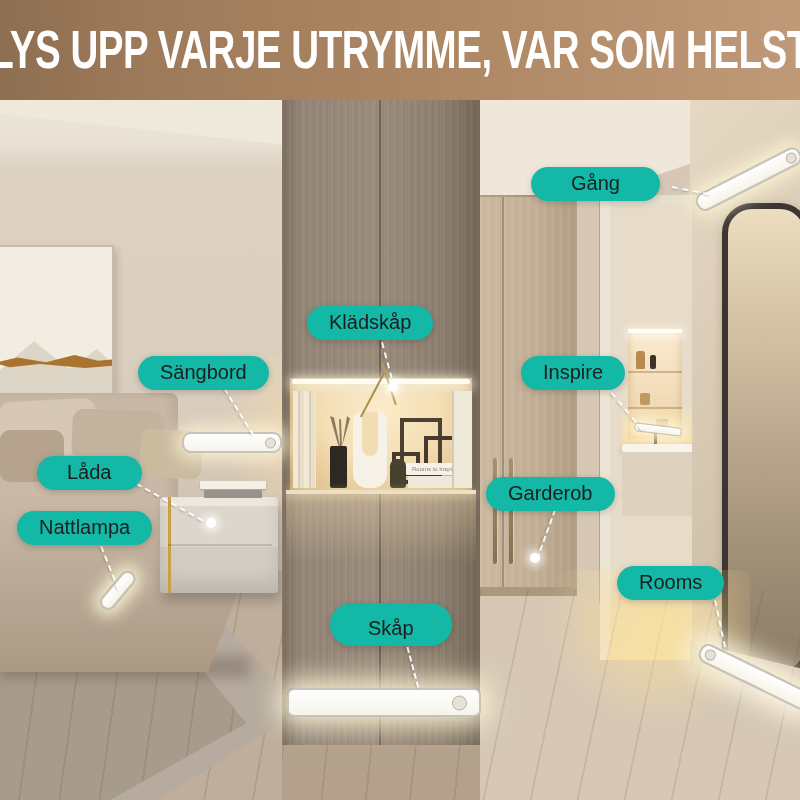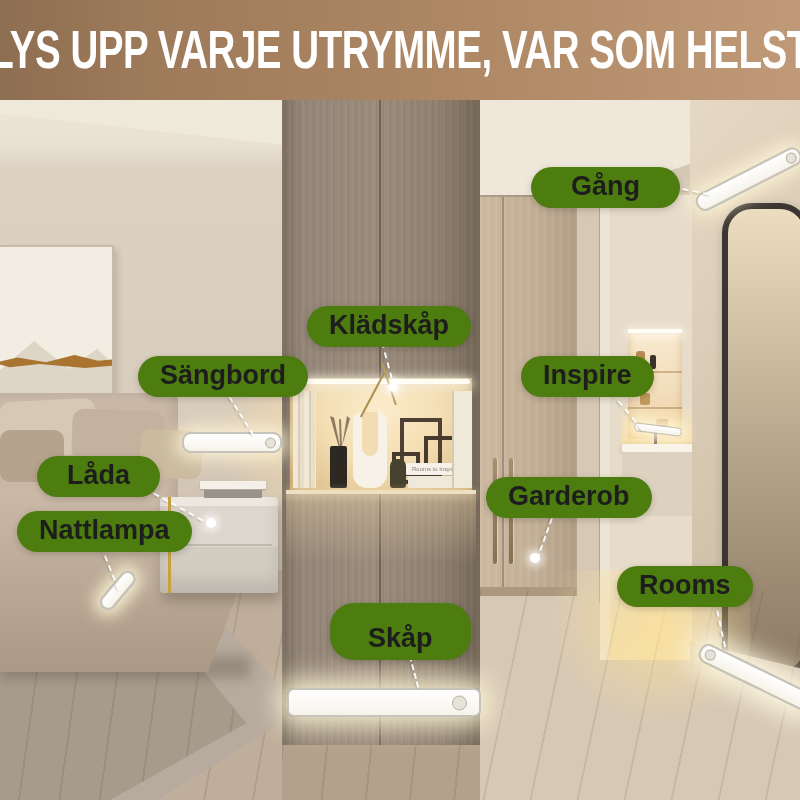--- a/index.html
+++ b/index.html
@@ -174,31 +174,31 @@
   .dash-garderob{left:556px;top:410px;width:53px;transform:rotate(110deg);}
   .dash-nattlampa{left:102px;top:446px;width:47px;transform:rotate(68deg);}
   .dash-spegel{left:716px;top:500px;width:48px;transform:rotate(78deg);}
   .dash-skap{left:406px;top:538px;width:51px;transform:rotate(75deg);}
   .dot{width:10px;height:10px;border-radius:50%;background:#fff;box-shadow:0 0 9px 3px rgba(255,255,255,.85);}
   .dot-kladskap{left:388px;top:282px;}
   .dot-lada{left:206px;top:418px;}
   .dot-garderob{left:530px;top:453px;}
 
   
-  .pill{background:#4d7c0f;color:#1d1d1d;border-radius:24px;font-size:27px;line-height:1;
-    padding:6px 22px 8px;white-space:nowrap;box-shadow:0 2px 7px rgba(0,0,0,.18);font-weight:bold;}
+  .pill{background:#14b8a6;color:#1d1d1d;border-radius:24px;font-size:20px;line-height:1;
+    padding:6px 22px 8px;white-space:nowrap;box-shadow:0 2px 7px rgba(0,0,0,.18);}
   .pill-gang{left:531px;top:67px;padding:6px 40px 8px;}
   .pill-kladskap{left:307px;top:206px;}
   .pill-sangbord{left:138px;top:256px;}
   .pill-badrum{left:521px;top:256px;}
   .pill-lada{left:37px;top:356px;padding:6px 30px 8px;}
   .pill-garderob{left:486px;top:377px;}
   .pill-nattlampa{left:17px;top:411px;}
   .pill-spegel{left:617px;top:466px;}
-  .pill-skap{left:330px;top:503px;padding:22px 38px 8px;}
+  .pill-skap{left:330px;top:503px;padding:15px 38px 8px;}
 </style>
 </head>
 <body>
 
 <div class="page">
 
   <div class="header">
     <h1>LYS UPP VARJE UTRYMME, VAR SOM HELST</h1>
   </div>
 

